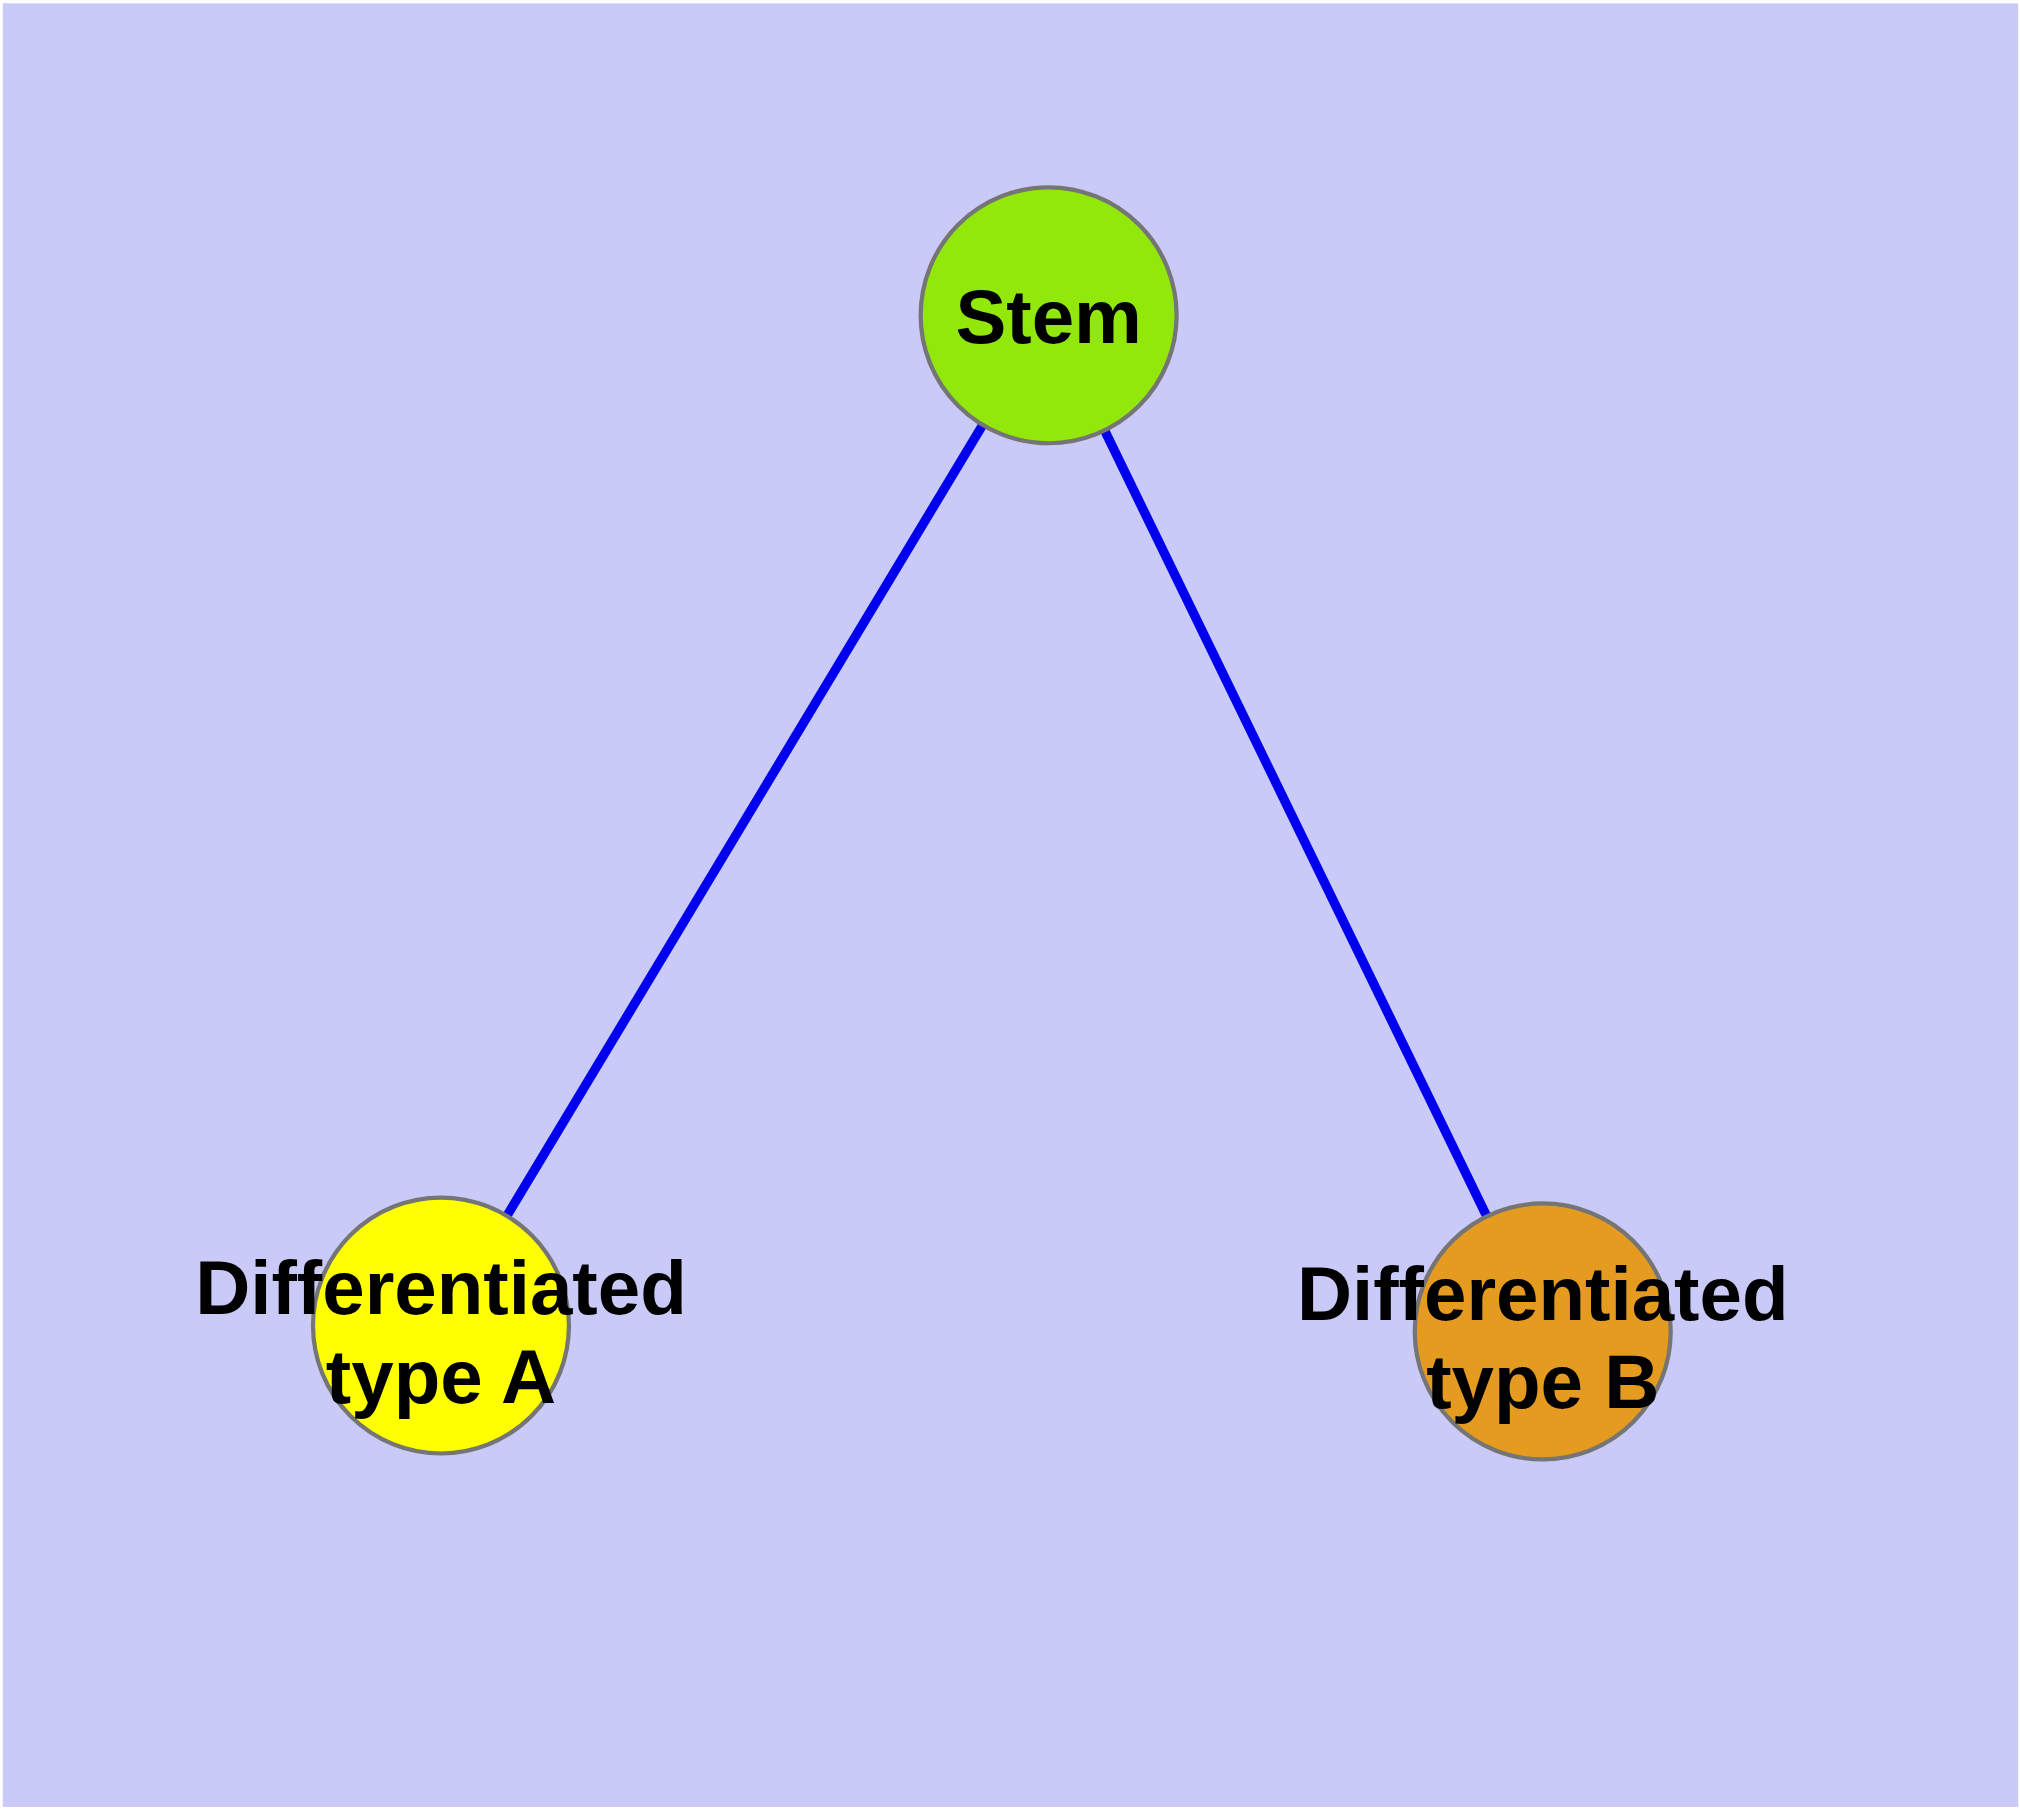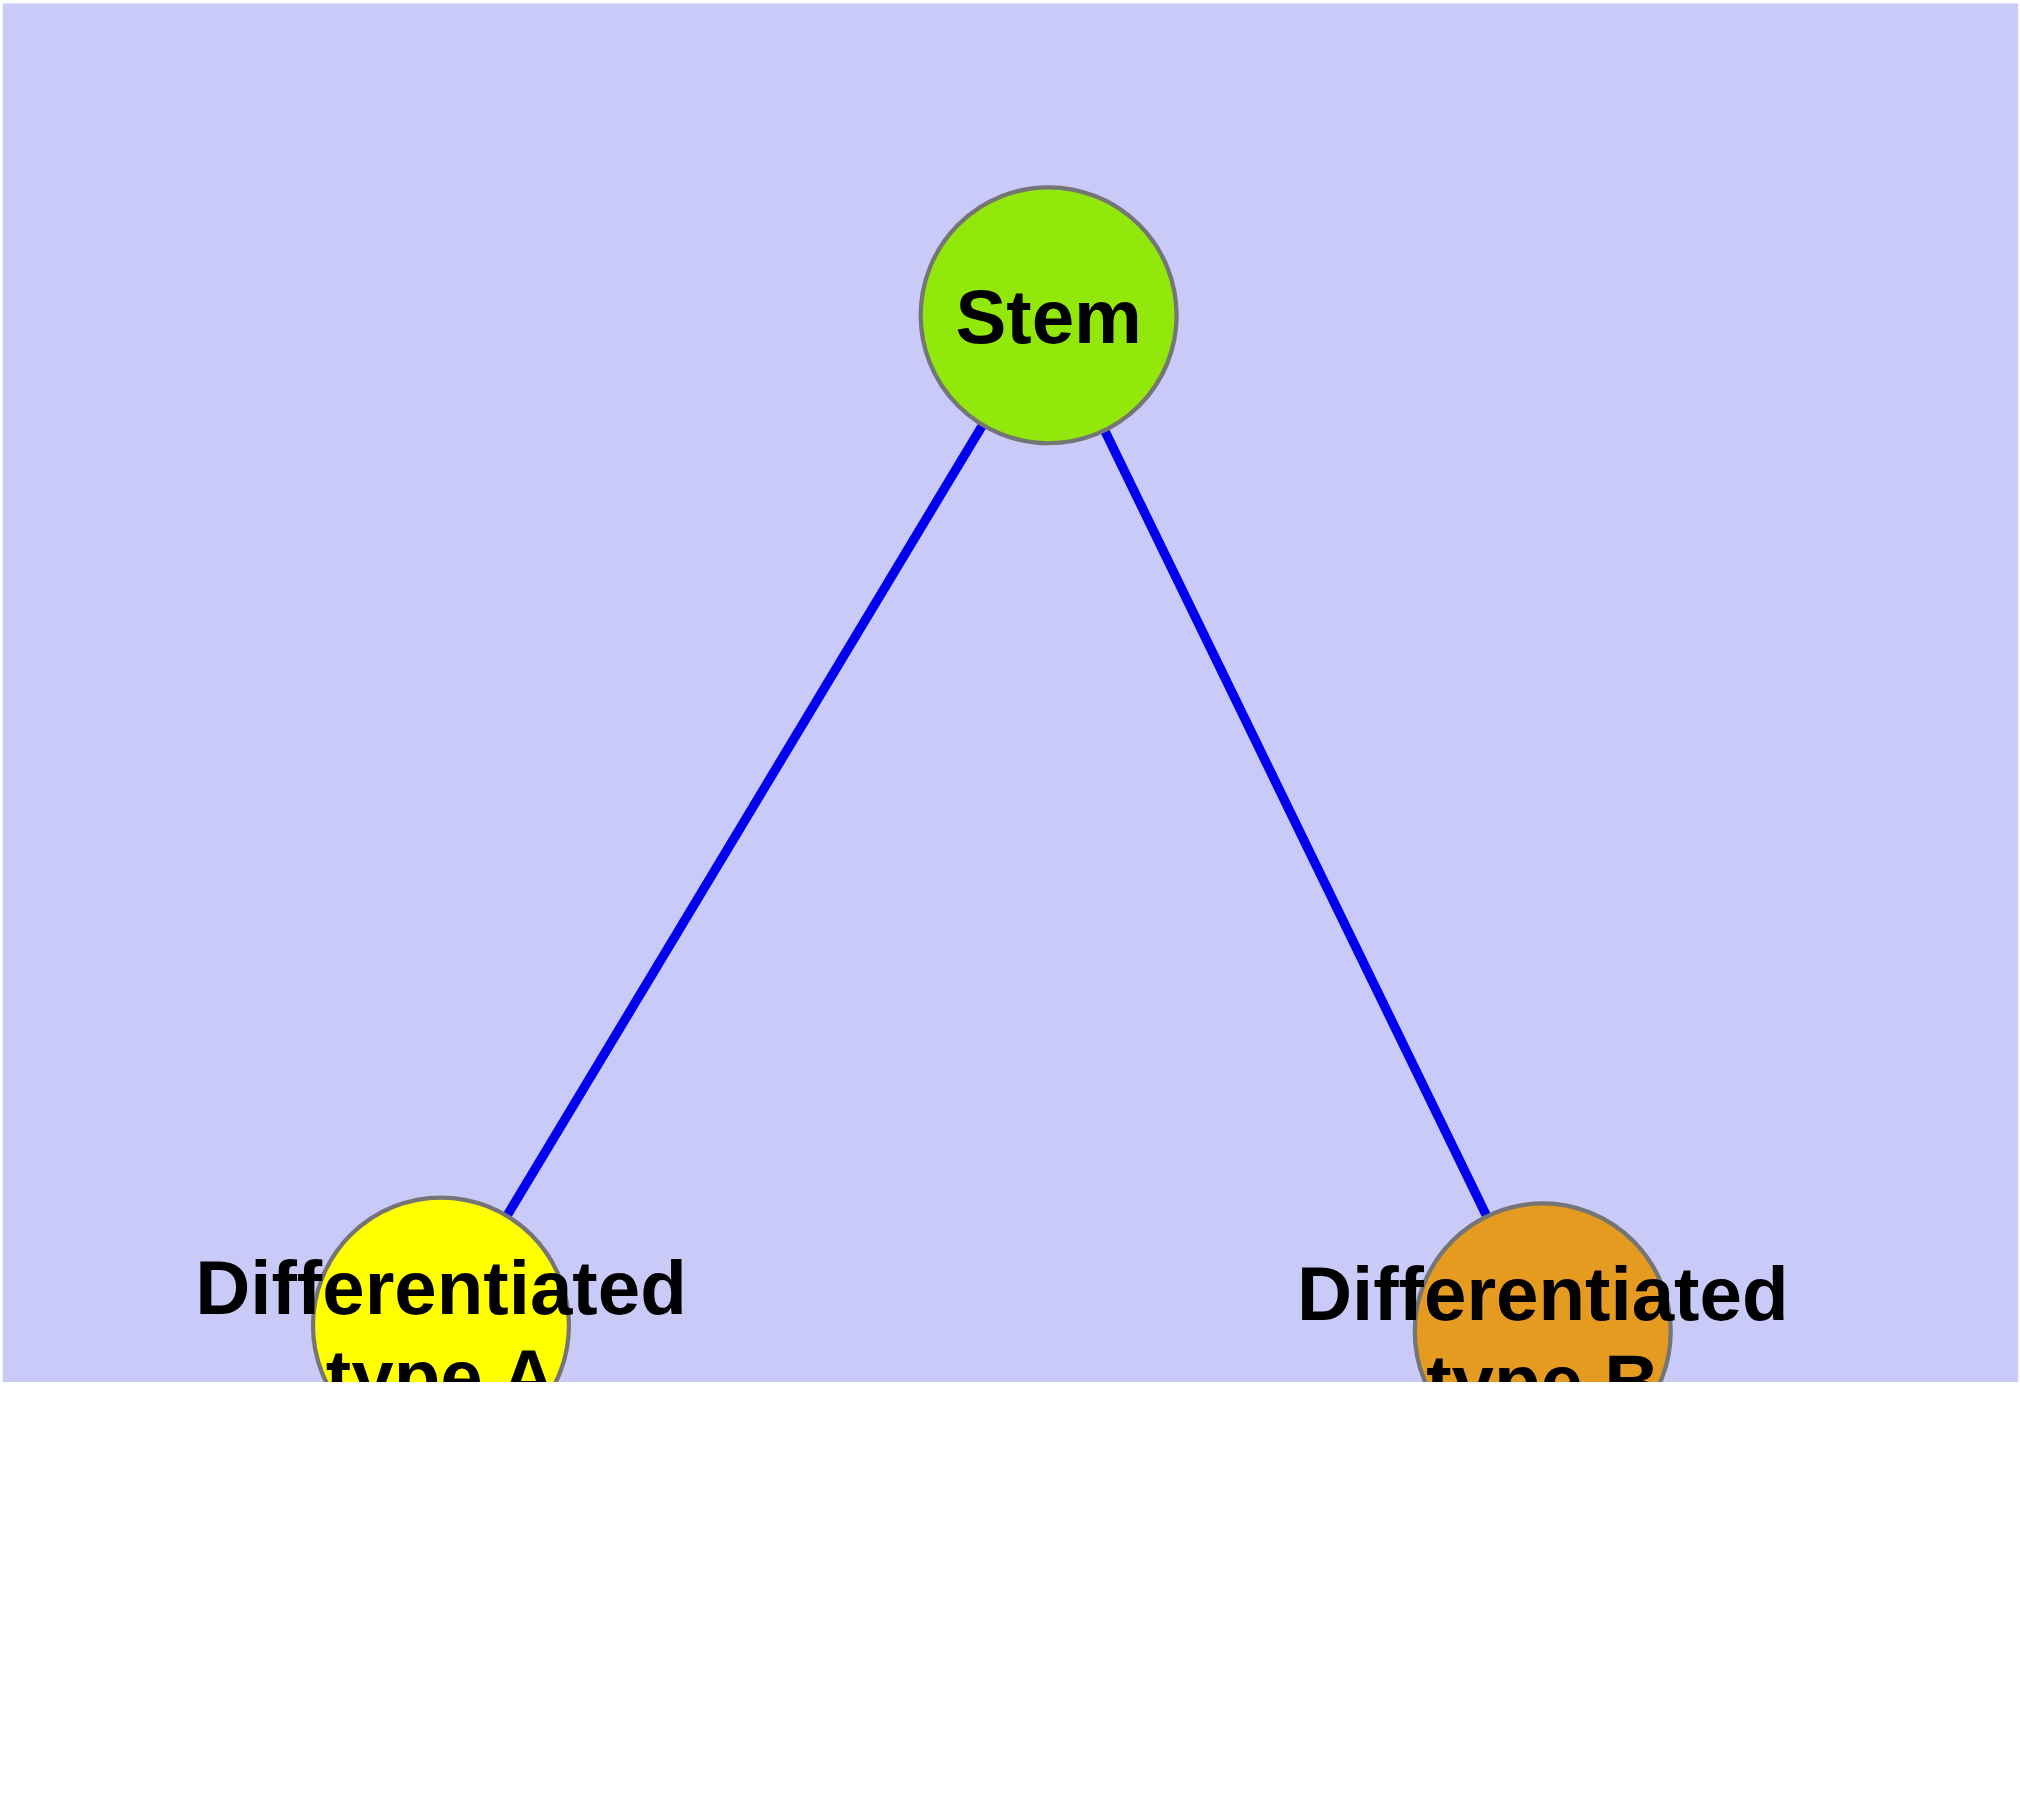--- a/index.html
+++ b/index.html
@@ -2,21 +2,21 @@
 <html style="font-size:13.6px"><head>
 <meta charset="utf-8">
 <style>
   html, body {
     margin: 0;
     padding: 0;
     background: #ffffff;
   }
   .canvas-wrap {
     width: 2021px;
-    height: 1382px;
+    height: 1812px;
     position: relative;
     background: #ffffff;
   }
   svg.diagram {
     display: block;
     width: 2021px;
     height: 1812px;
   }
   .node-circle {
     stroke-width: 5px;

